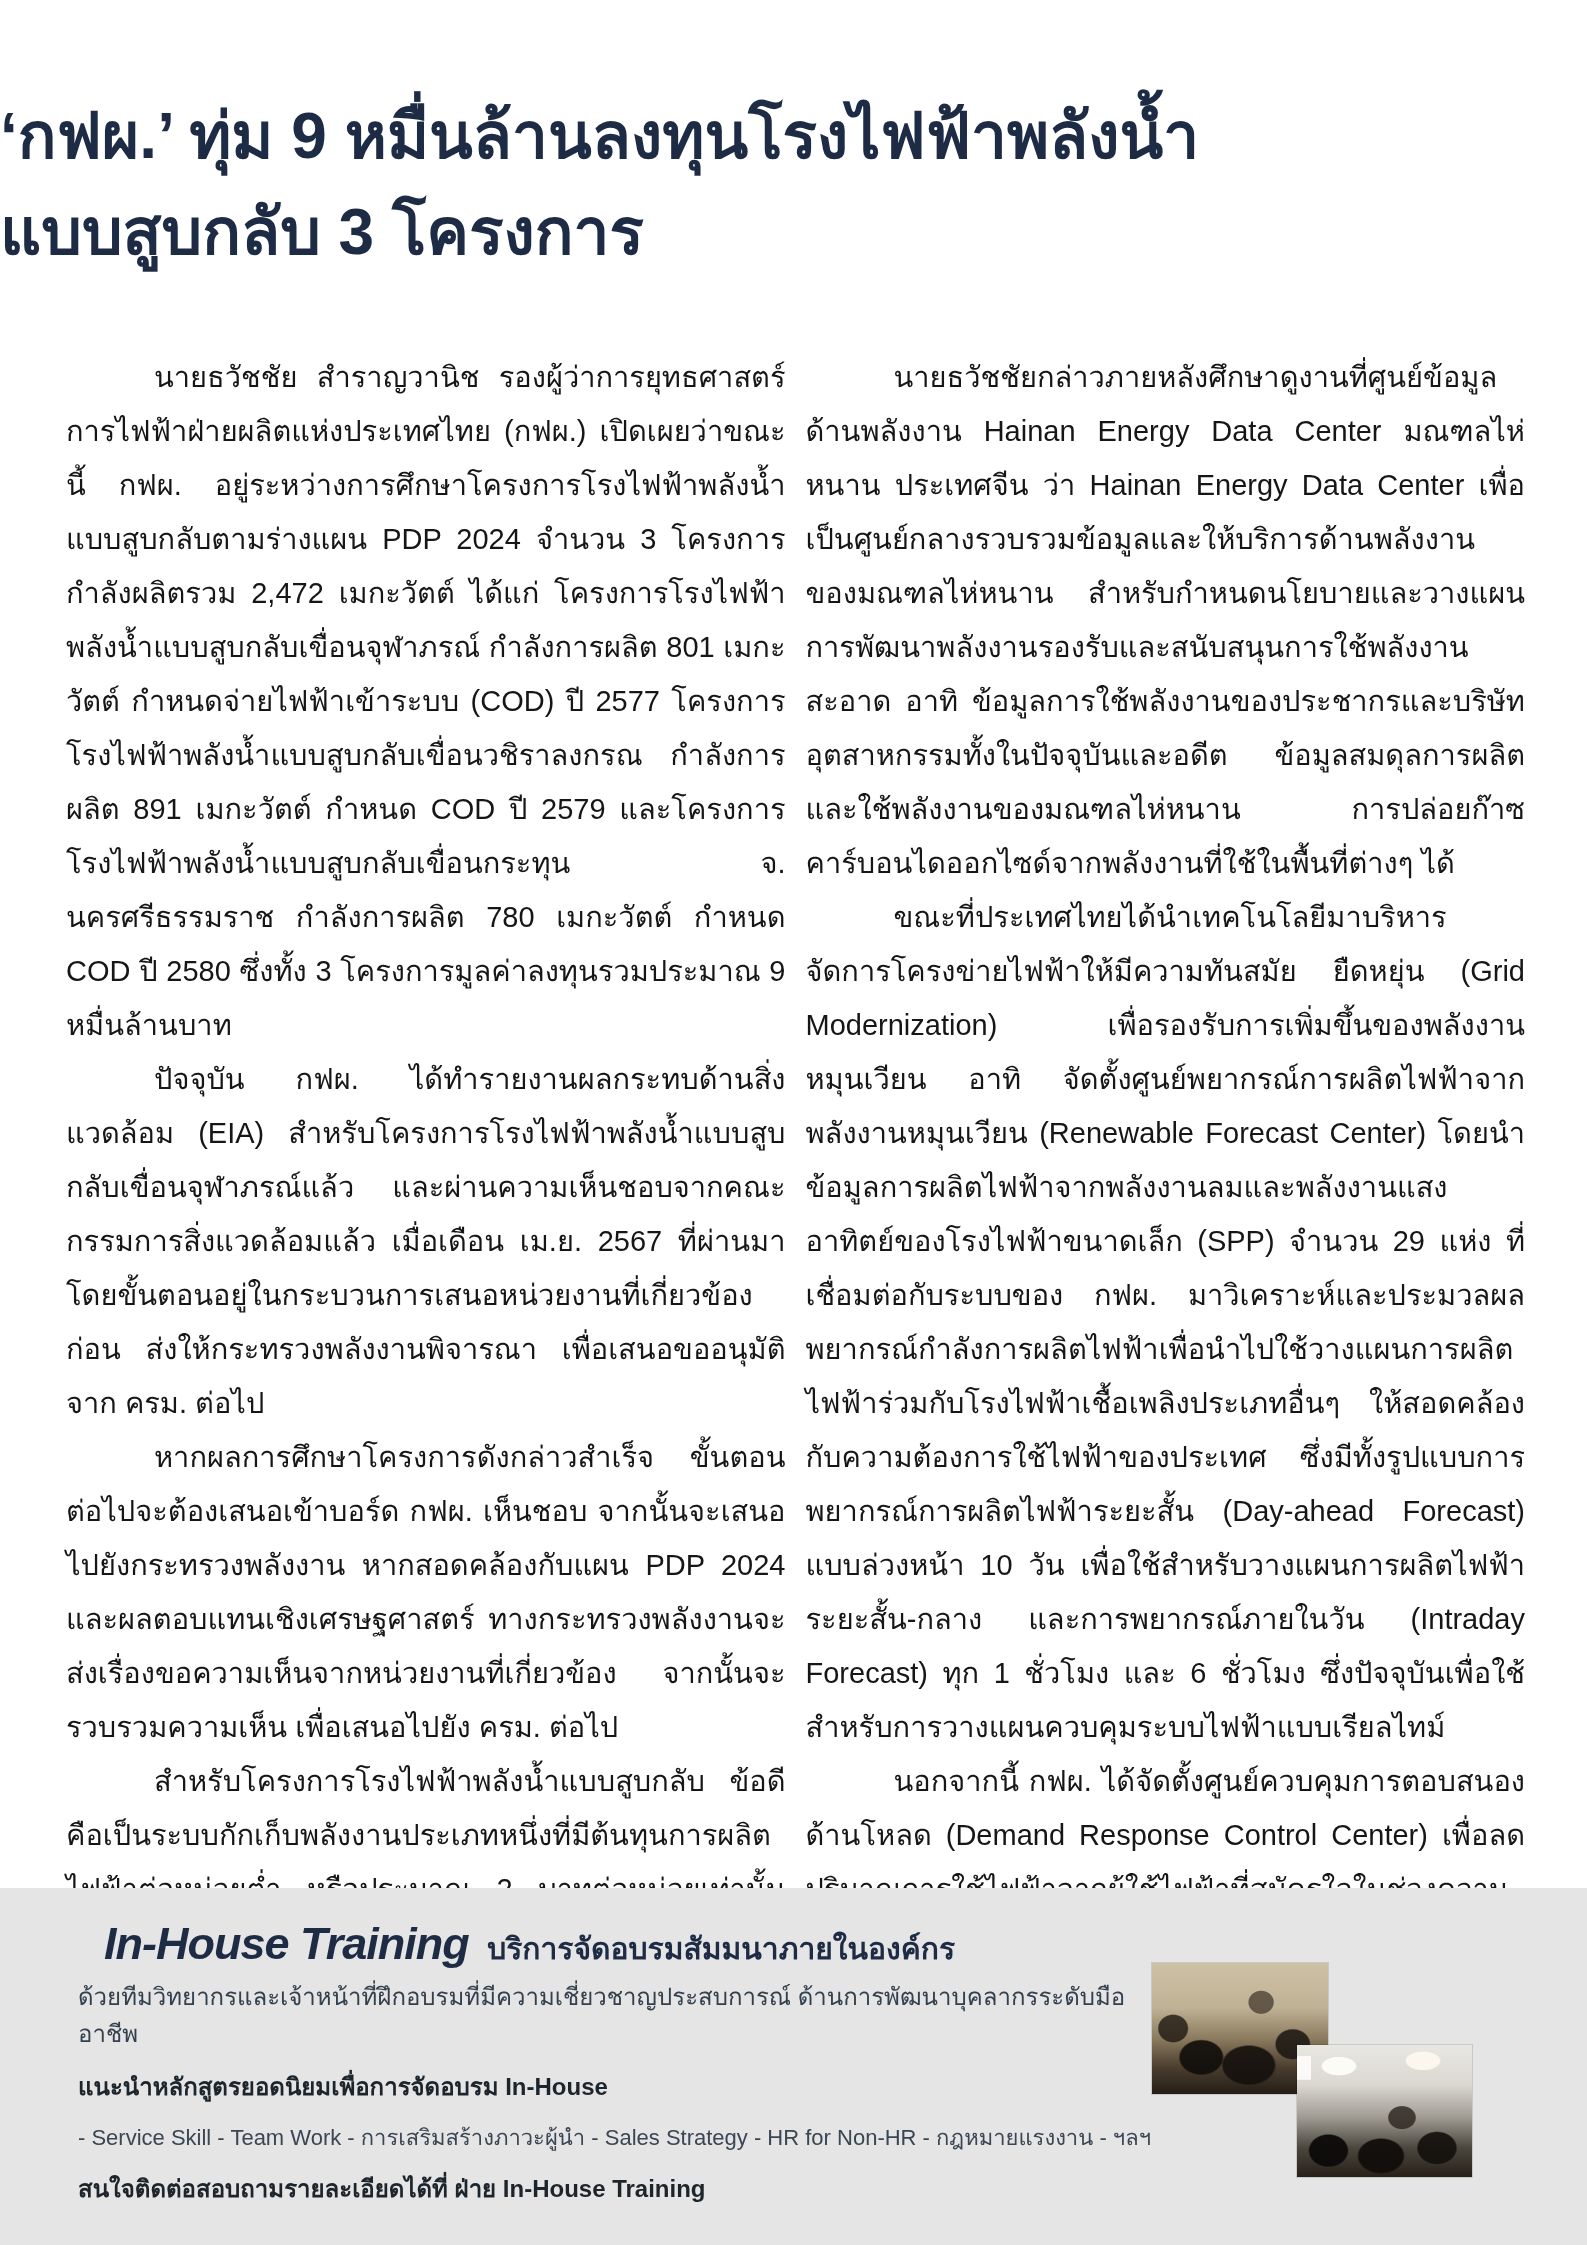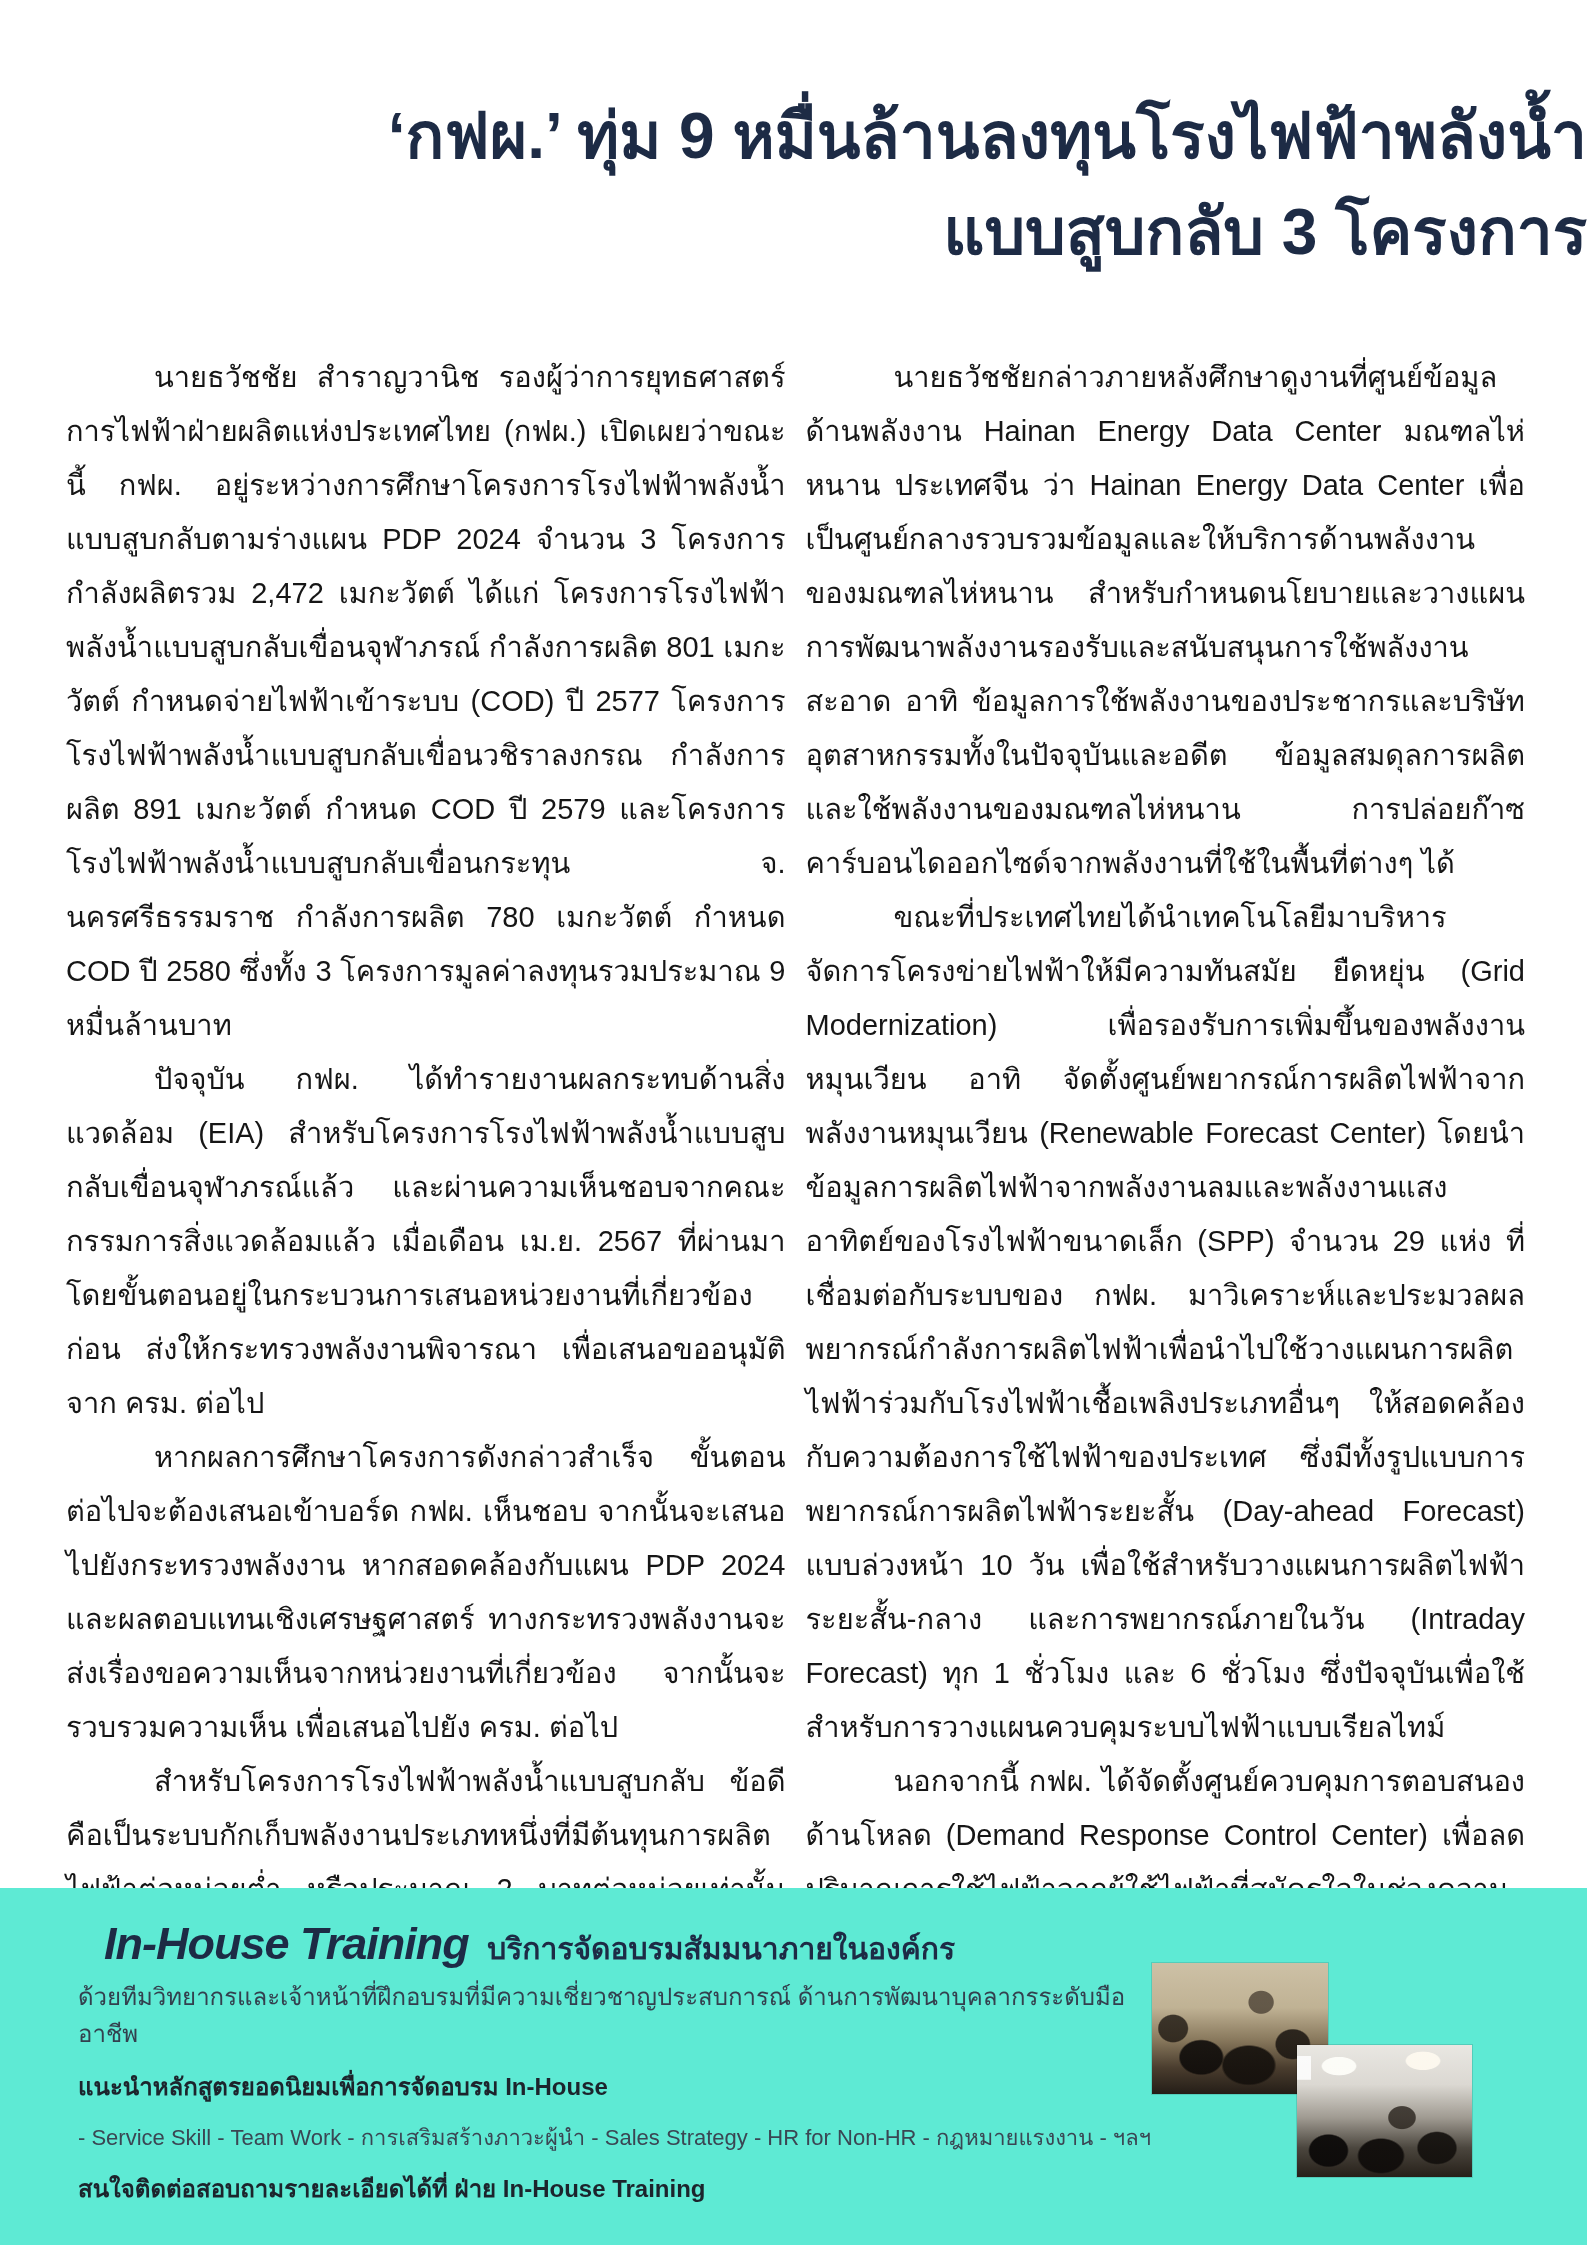--- a/index.html
+++ b/index.html
@@ -8,21 +8,21 @@
     background:#ffffff;
     font-family:"Liberation Sans","DejaVu Sans",sans-serif;
     position:relative;overflow:hidden;
     color:#141414;
   }
   .page{position:absolute;inset:0;}
 
   
   .headline{
     position:absolute;top:88px;left:0;right:0;
-    text-align:right;
+    text-align:left;
     color:#1d2b45;
     font-weight:800;
     font-size:64px;
     line-height:96px;
     letter-spacing:0;
   }
 
   
   .columns{
     position:absolute;top:350px;left:66px;right:62px;
@@ -38,21 +38,21 @@
     color:#161616;
   }
   .endmark{
     display:inline-block;width:32px;height:32px;
     vertical-align:-6px;margin-left:14px;
   }
 
   
   .footer{
     position:absolute;left:0;top:1888px;width:1587px;height:357px;
-    background:#5eead4;
+    background:#e5e5e5;
   }
   .f-inner{position:absolute;left:78px;top:30px;width:1085px;}
   .f-titlerow{margin:0 0 6px 26px;white-space:nowrap;}
   .f-title-en{
     font-size:45px;font-weight:800;font-style:italic;
     color:#1d2b45;letter-spacing:-1px;
   }
   .f-title-th{
     font-size:30px;font-weight:700;color:#1d2b45;margin-left:14px;
   }

